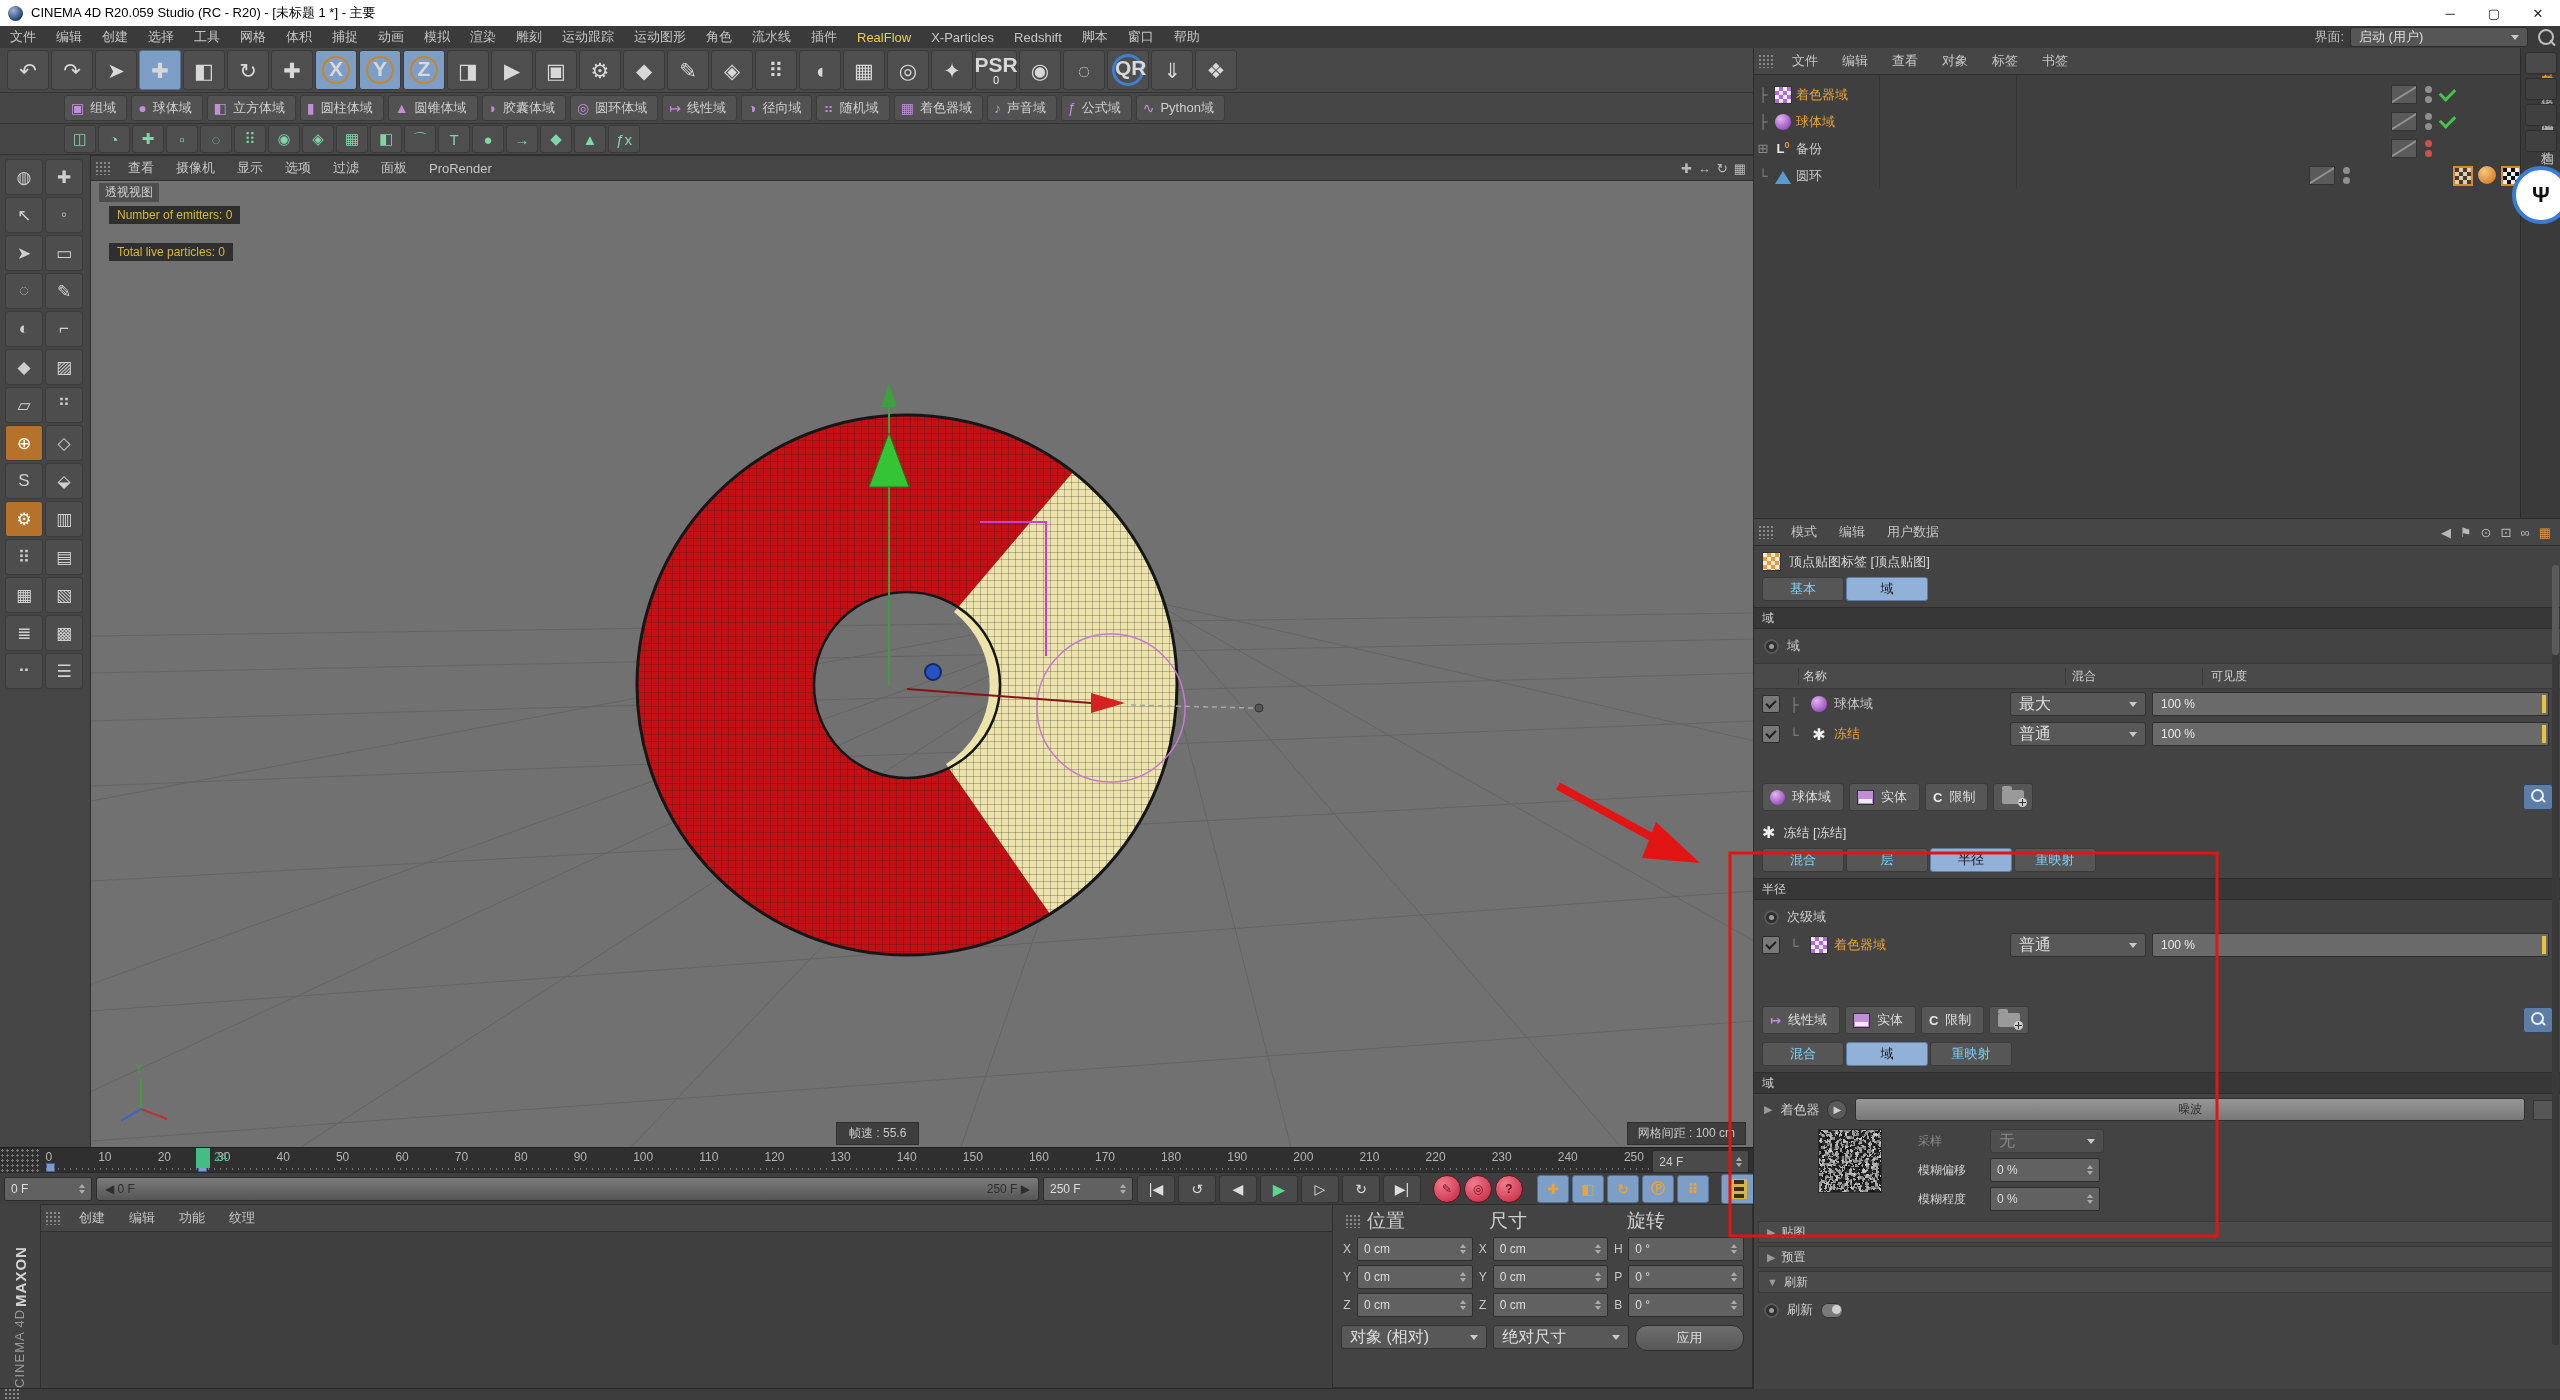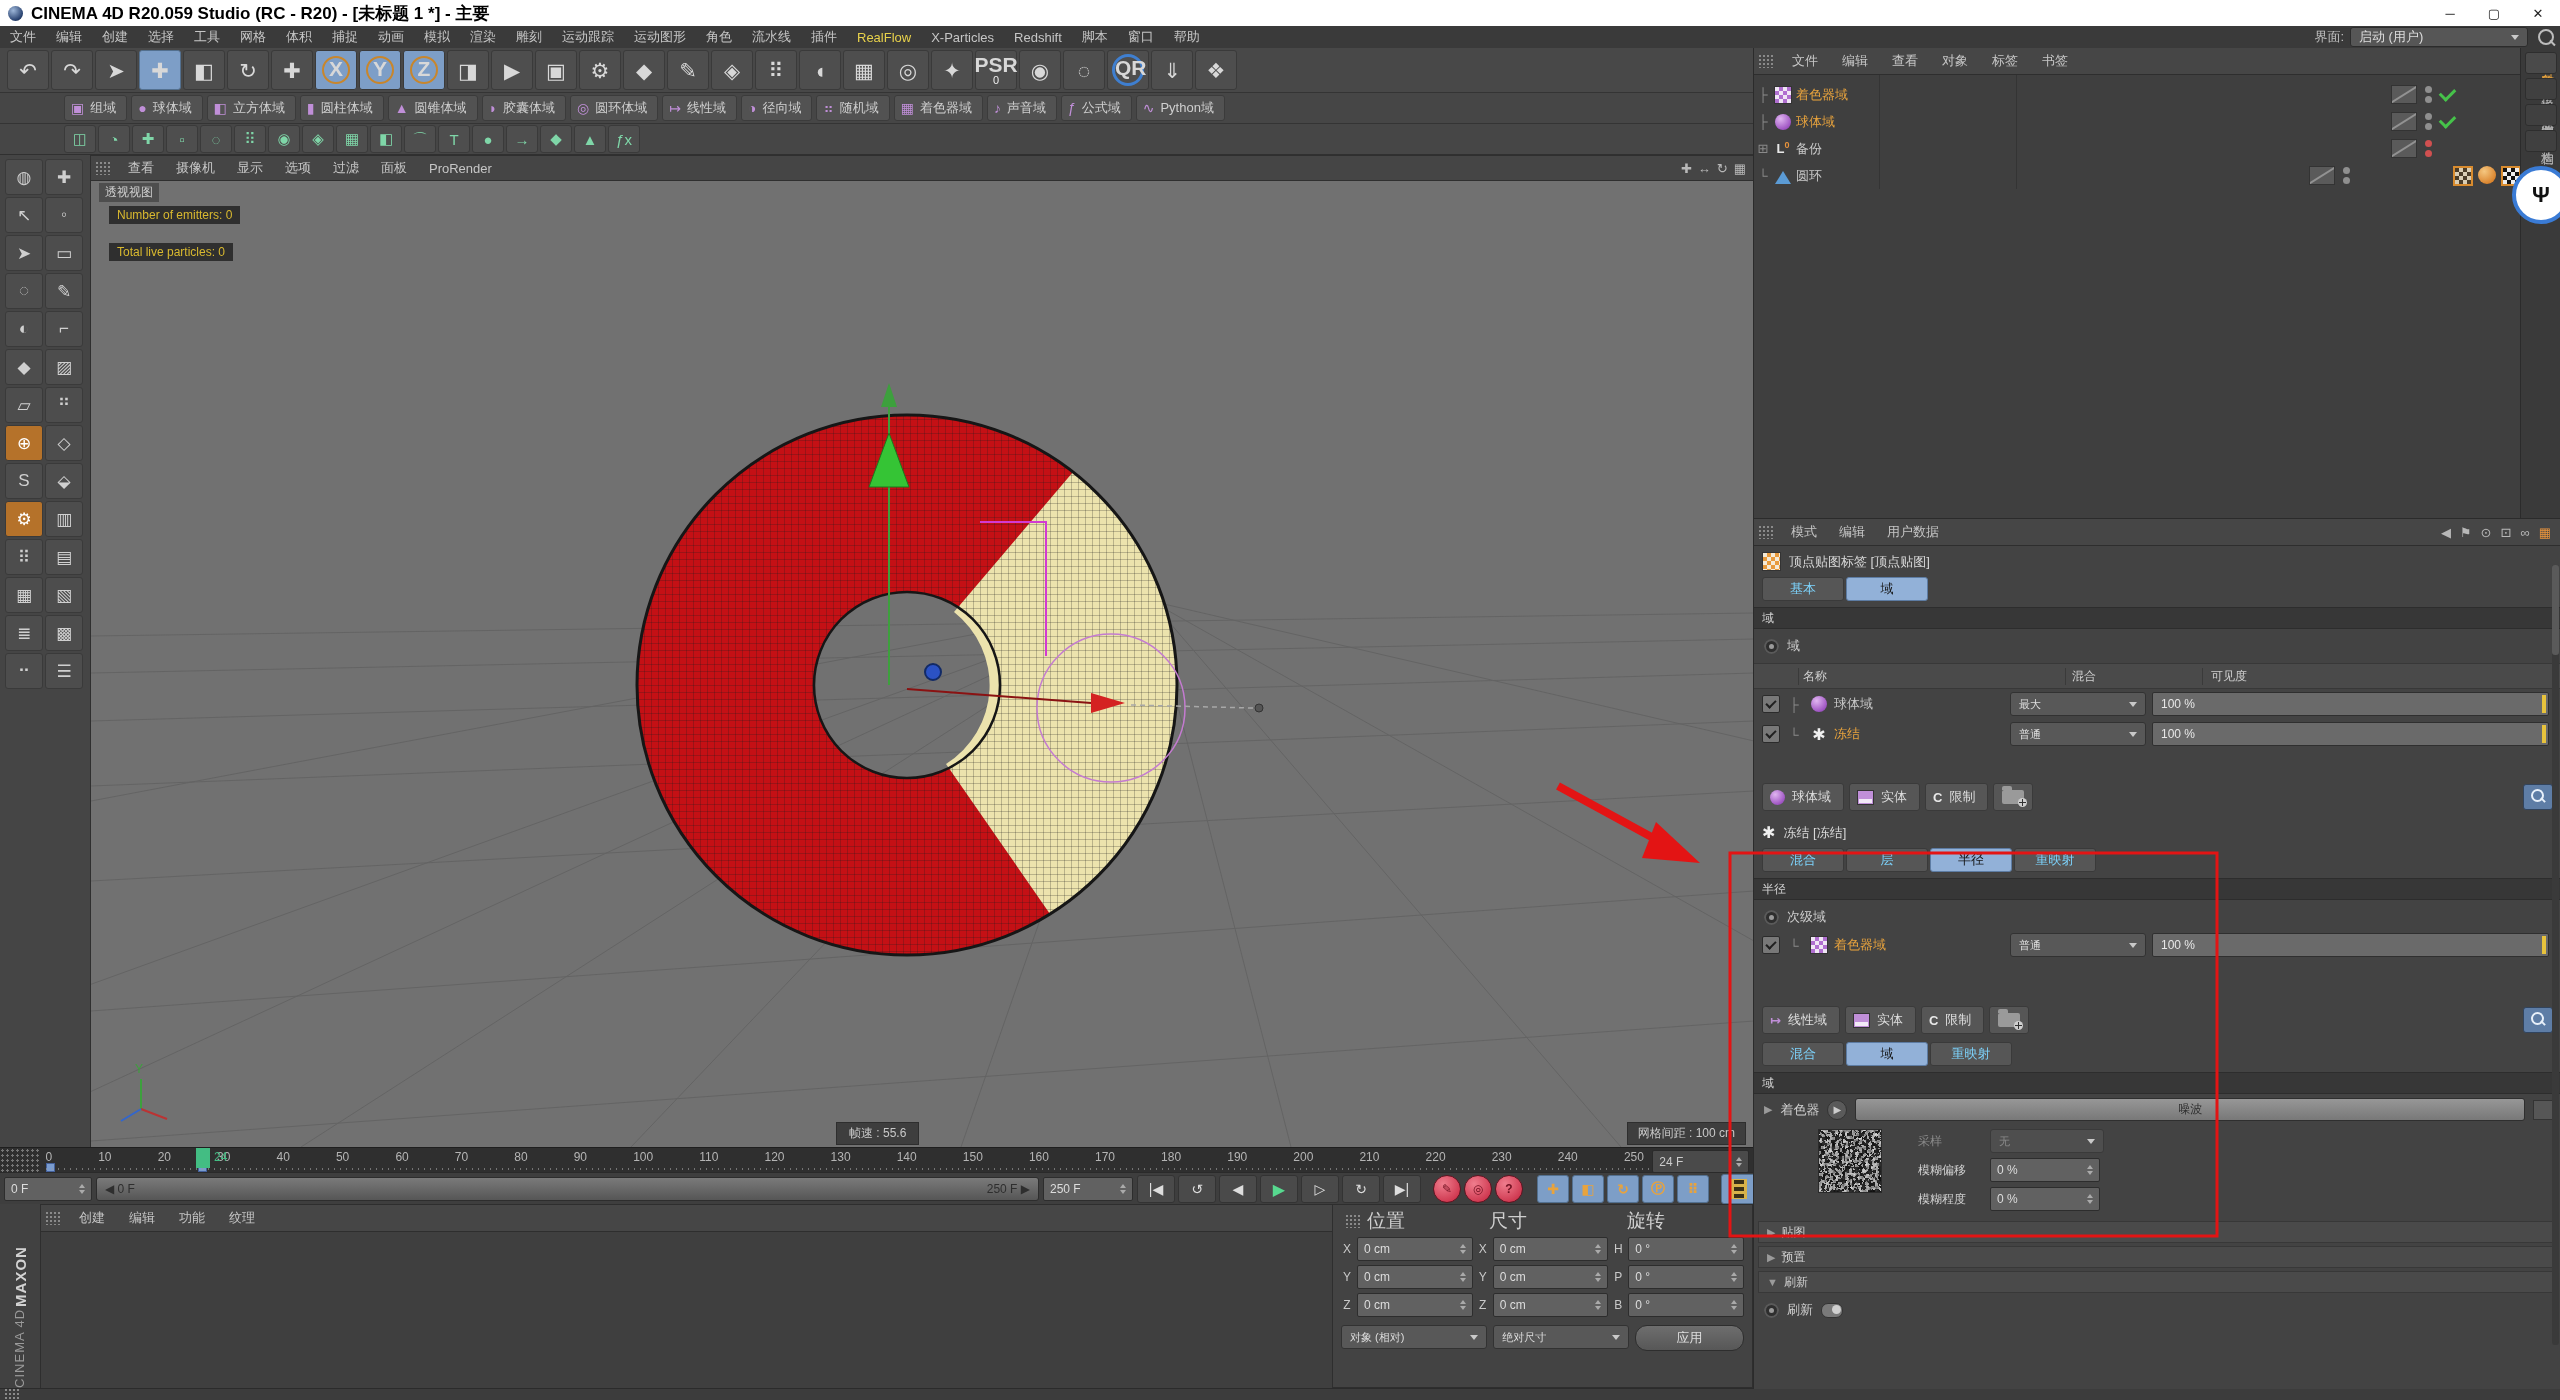--- a/index.html
+++ b/index.html
@@ -4,21 +4,21 @@
 <style>
   html,body{margin:0;padding:0;}
   body{width:2560px;height:1400px;position:relative;overflow:hidden;background:#414141;
        font-family:"Liberation Sans","DejaVu Sans",sans-serif;color:#c8c8c8;font-size:13px;}
   .abs{position:absolute;}
   .row{display:flex;align-items:center;}
   .grip{width:16px;height:14px;background:radial-gradient(#8a8a8a 1px,transparent 1.3px) 0 0/4px 4px;flex:0 0 auto;margin:0 6px 0 4px;}
   
   .titlebar{left:0;top:0;width:2560px;height:26px;background:#ffffff;color:#111;display:flex;align-items:center;border-bottom:1px solid #999;}
   .appico{width:15px;height:15px;border-radius:50%;background:radial-gradient(circle at 35% 30%,#9db6d8,#27406e 70%,#101a2e);margin:0 8px 0 8px;}
-  .titlebar .t{font-size:17px;color:#000;font-weight:bold;}
+  .titlebar .t{font-size:13px;color:#000;}
   .wctl{margin-left:auto;display:flex;}
   .wctl span{width:44px;height:25px;display:flex;align-items:center;justify-content:center;color:#222;font-size:13px;}
   
   .menubar{left:0;top:26px;width:2560px;height:22px;background:#3a3a3a;display:flex;align-items:center;border-bottom:1px solid #2c2c2c;}
   .menubar .mi{padding:0 10px;color:#c6c6c6;font-size:13px;white-space:nowrap;}
   .menubar .mi.hl{color:#e8d24b;}
   .iface{margin-left:auto;display:flex;align-items:center;margin-right:6px;}
   .iface .lbl{color:#c0c0c0;margin-right:6px;}
   .iface .sel{width:160px;height:18px;background:#565656;border:1px solid #2c2c2c;border-radius:3px;display:flex;align-items:center;padding:0 8px;color:#ddd;}
   .caret{width:0;height:0;border:4px solid transparent;border-top:5px solid #c9c9c9;margin-left:auto;margin-top:4px;}
@@ -94,21 +94,21 @@
   .mats{left:40px;top:1204px;width:1292px;height:184px;background:#3f3f3f;border:1px solid #2e2e2e;}
   .pmenu{height:26px;background:#464646;border-bottom:1px solid #2e2e2e;display:flex;align-items:center;}
   .pmenu .mi{padding:0 12px;color:#c6c6c6;}
   .coords{left:1332px;top:1204px;width:421px;height:184px;background:#434343;border:1px solid #2e2e2e;padding:4px 8px;box-sizing:border-box;}
   .coords .hdr{display:flex;color:#cfcfcf;font-size:19px;height:24px;align-items:center;}
   .coords .hdr span{display:block;}
   .crow{display:flex;align-items:center;gap:4px;margin-top:4px;}
   .crow .ax{width:12px;color:#c9c9c9;font-size:12px;text-align:center;}
   .crow .fld{flex:1;}
   .cft{display:flex;gap:6px;margin-top:8px;}
-  .dd{background:#585858;border:1px solid #323232;border-radius:3px;height:22px;display:flex;align-items:center;padding:0 8px;color:#ddd;font-size:11px;}
+  .dd{background:#585858;border:1px solid #323232;border-radius:3px;height:22px;display:flex;align-items:center;padding:0 8px;color:#ddd;font-size:16px;}
   .applybtn{flex:1;height:24px;border-radius:12px;background:linear-gradient(#6e6e6e,#575757);border:1px solid #2e2e2e;color:#ddd;display:flex;align-items:center;justify-content:center;font-size:13px;}
   .statusbar{left:0;top:1388px;width:2560px;height:12px;background:#3c3c3c;border-top:1px solid #2b2b2b;display:flex;align-items:center;}
   
   .om{left:1753px;top:48px;width:767px;height:470px;background:#3f3f3f;border-left:1px solid #2b2b2b;}
   .omtree{position:relative;padding-top:6px;}
   .orow{display:flex;align-items:center;height:27px;font-size:13px;}
   .orow .conn{color:#8a8a8a;width:18px;text-align:center;}
   .orow .name{margin-left:4px;}
   .orow .name.sel{color:#e8a33d;}
   .oico{width:18px;height:18px;display:flex;align-items:center;justify-content:center;margin-left:2px;}

